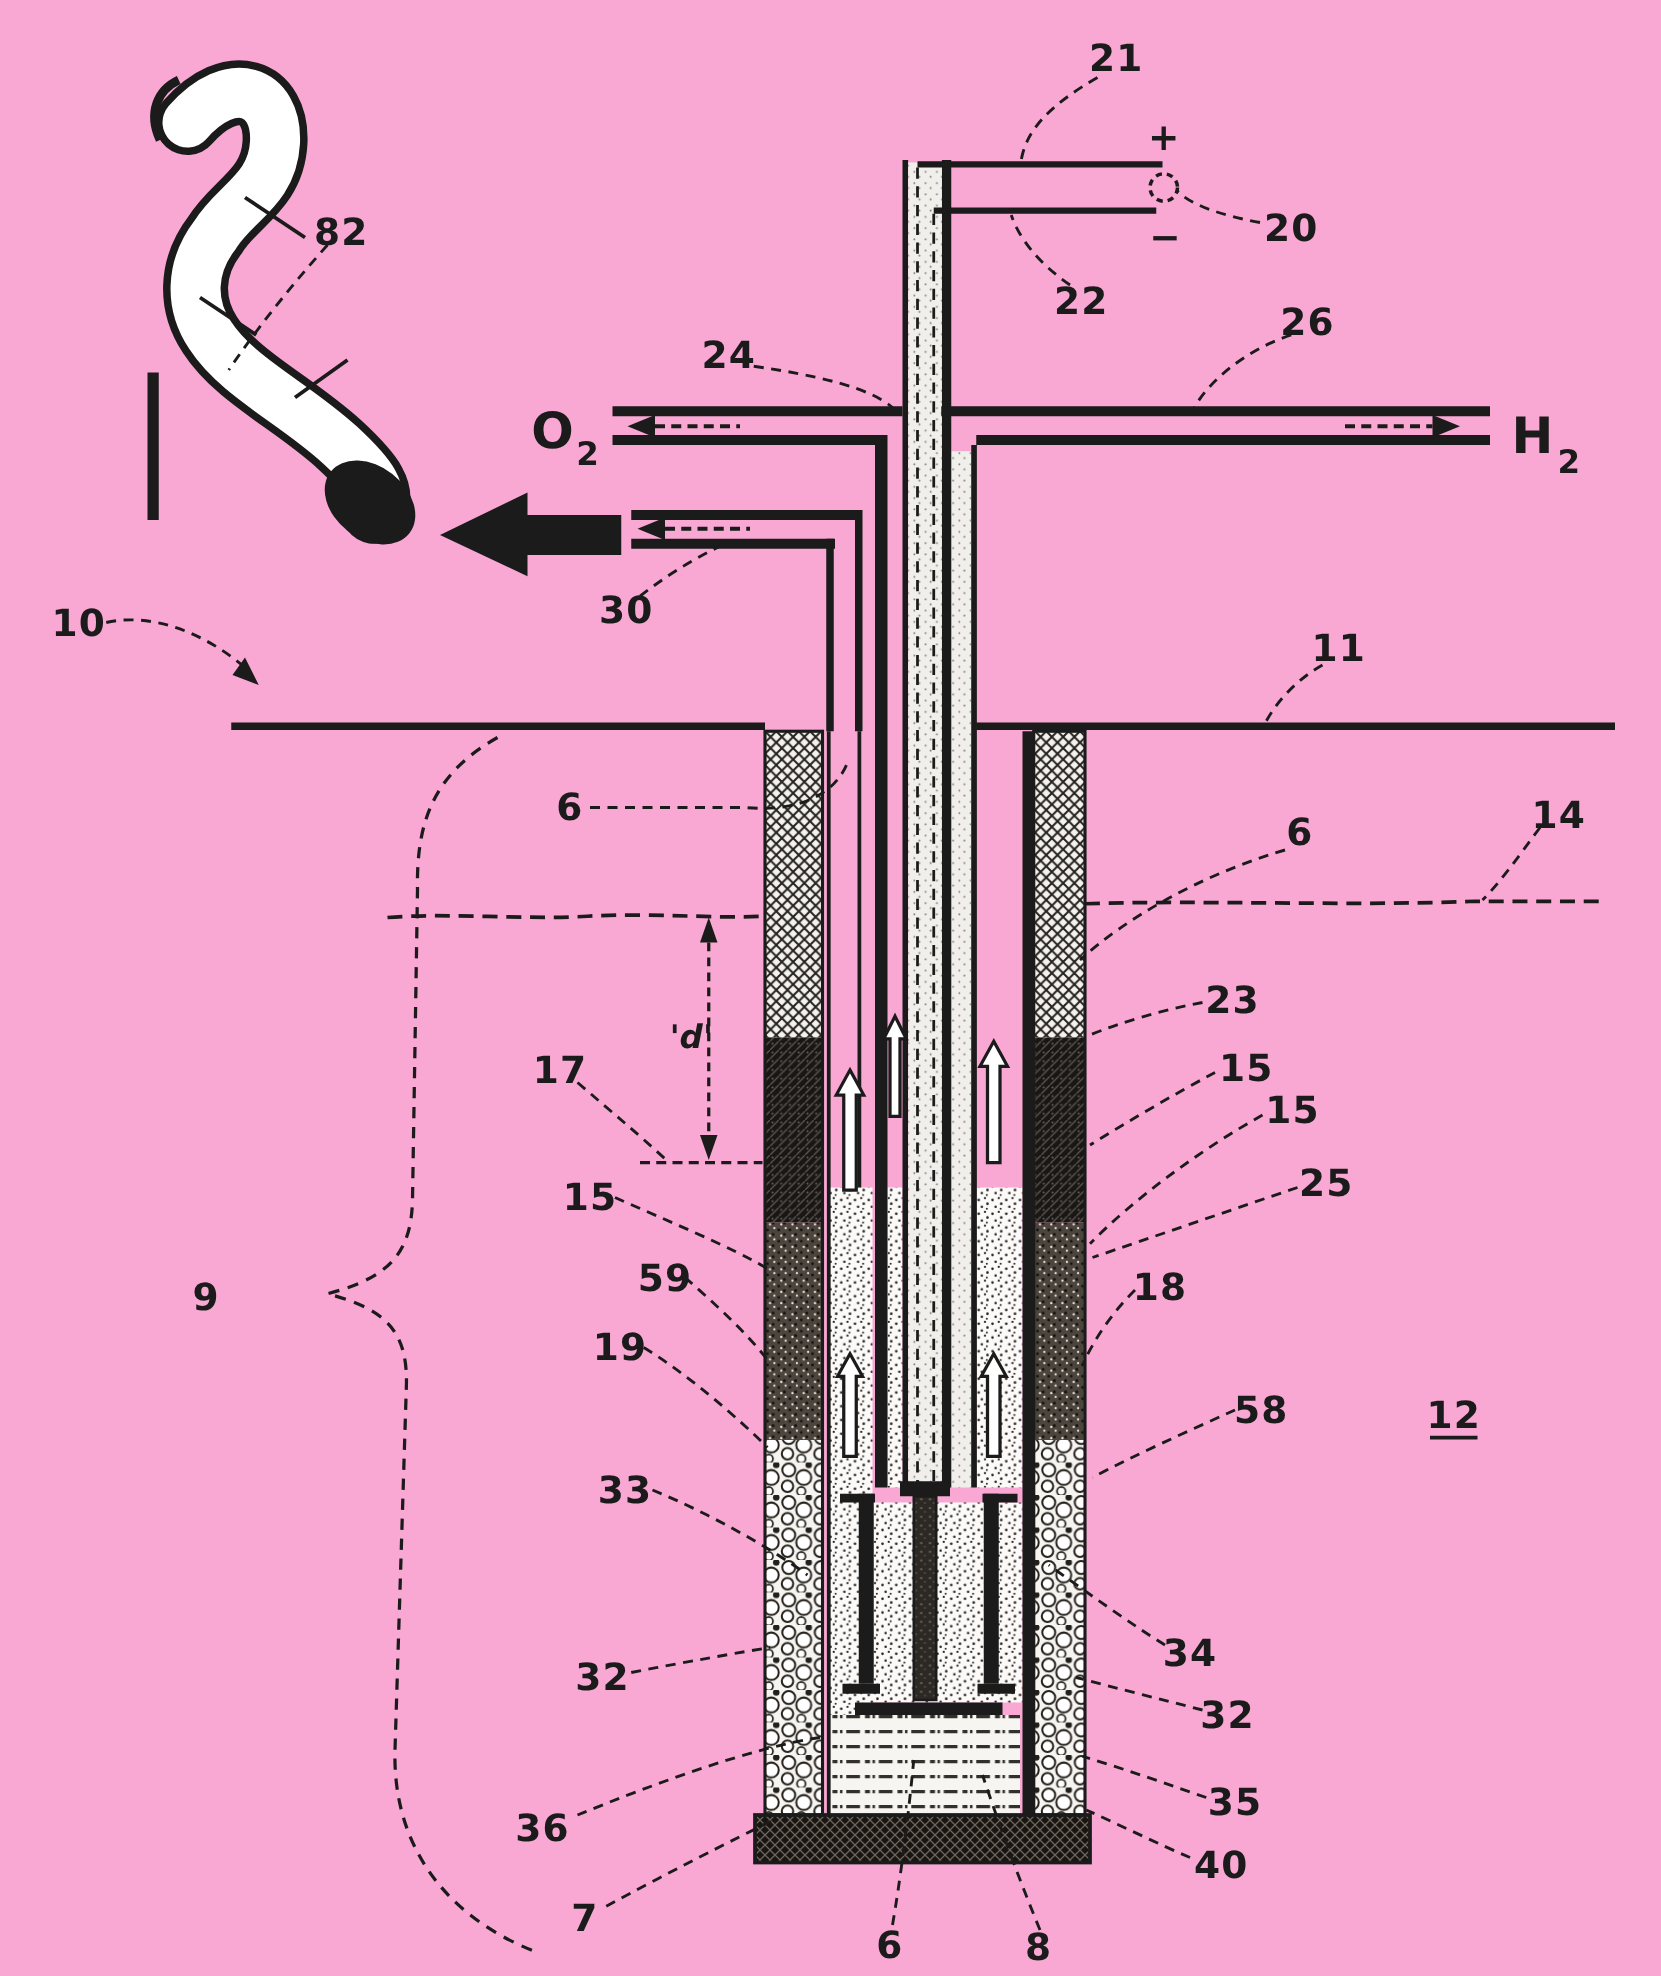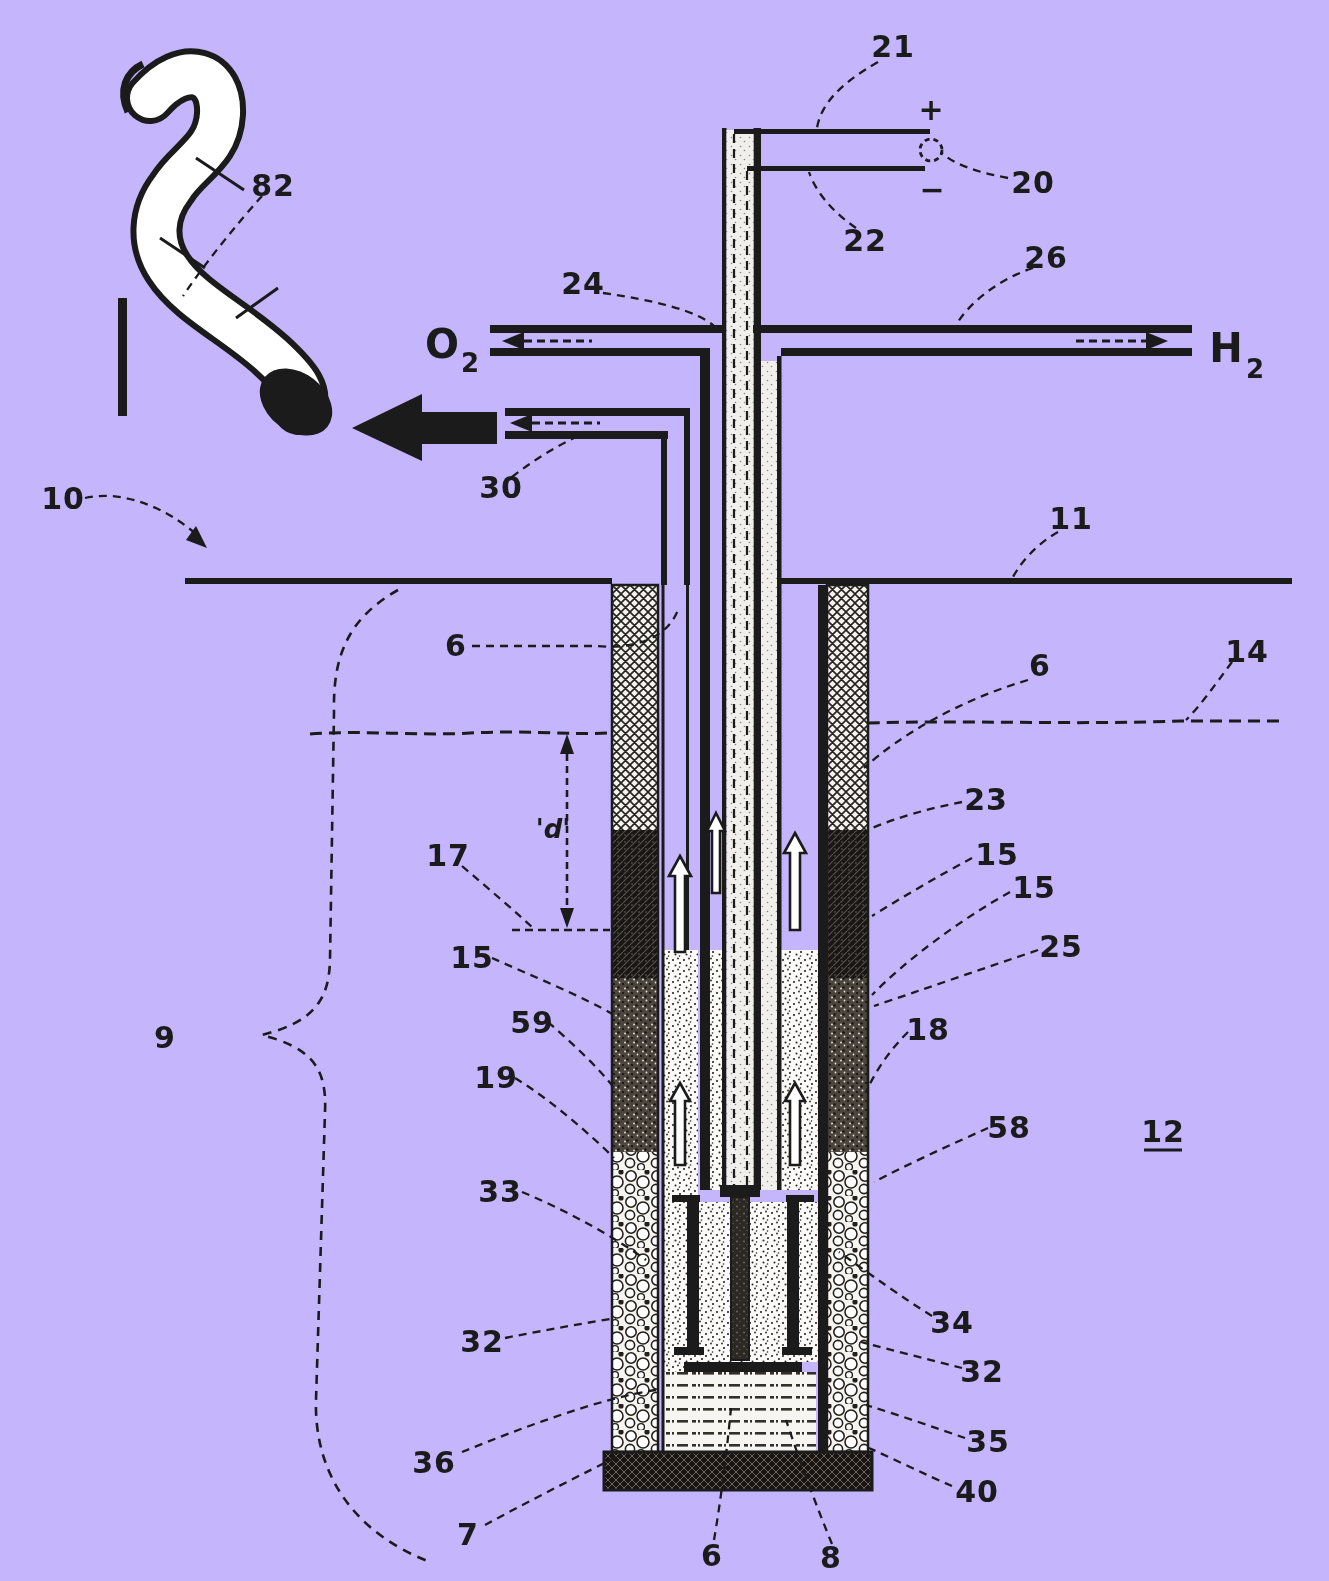--- a/index.html
+++ b/index.html
@@ -1,16 +1,16 @@
 <!DOCTYPE html>
 <html><head>
 <meta charset="utf-8">
 <style>
   html,body{margin:0;padding:0;background:#ffffff;}
-  .stage{position:relative;width:1329px;height:1581px;background:#c4b5fd;overflow:hidden;
+  .stage{position:relative;width:1329px;height:1581px;background:#f9a8d4;overflow:hidden;
          font-family:"DejaVu Sans","Liberation Sans",sans-serif;}
   svg text{font-family:"DejaVu Sans","Liberation Sans",sans-serif;font-weight:bold;
            fill:#1b1b1b;text-anchor:middle;}
   text.ref{font-size:30px;letter-spacing:1px;}
   text.big{font-size:40px;}
   text.sub{font-size:26px;}
   text.sign{font-size:30px;}
   text.dim{font-size:26px;font-style:italic;}
 </style>
 </head>

